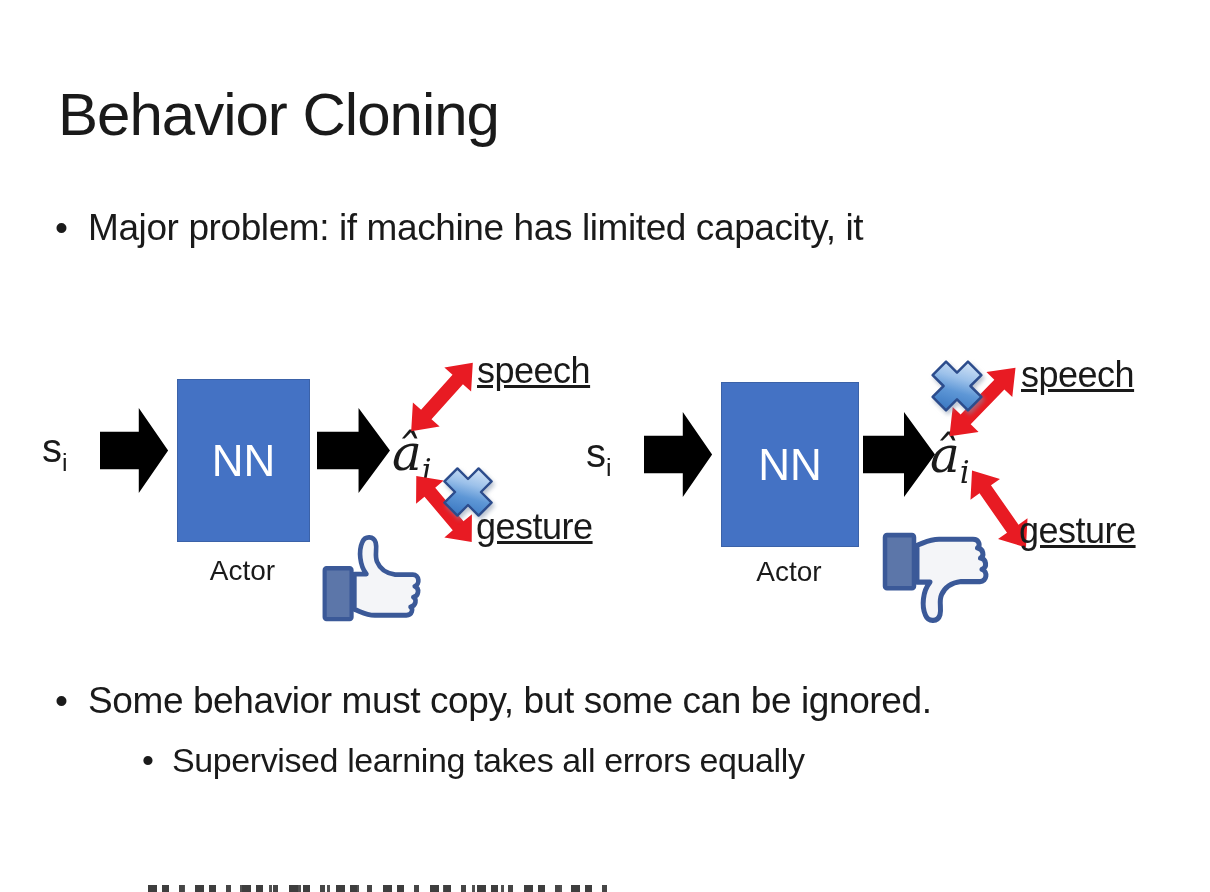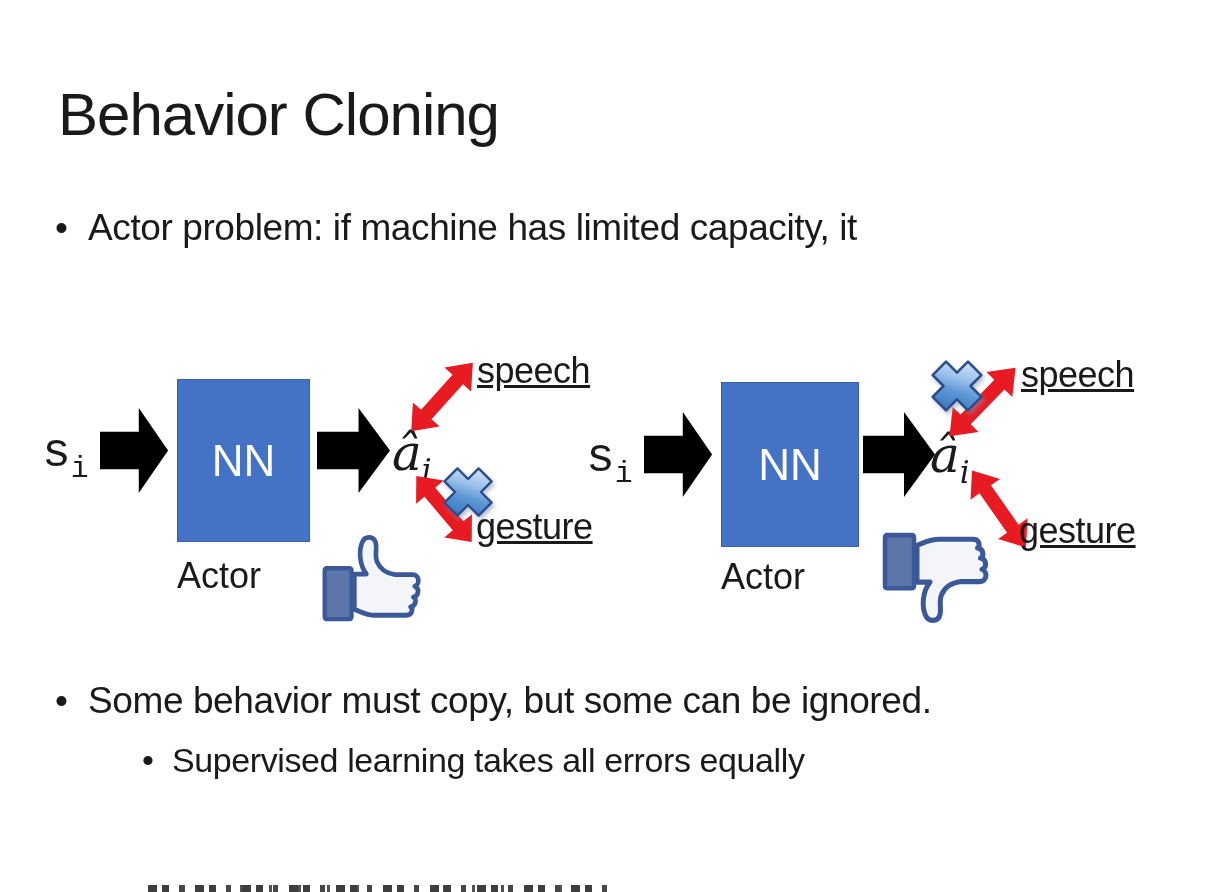--- a/index.html
+++ b/index.html
@@ -10,27 +10,27 @@
   .abs{position:absolute;}
   
   .title{left:58px;top:40px;font-size:60px;font-weight:400;letter-spacing:-1px;white-space:nowrap;}
   .bullet{display:flex;align-items:flex-start;font-size:37px;line-height:54px;letter-spacing:-0.4px;}
   .bullet .dot{width:33px;flex:none;}
   .b1{left:55px;top:201px;}
   .b2{left:55px;top:674px;}
   .bsub{left:142px;top:736px;font-size:34px;line-height:48px;}
   .bsub .dot{width:30px;}
   
-  .si{font-size:48px;white-space:nowrap;font-family:Liberation Mono, monospace;}
+  .si{font-size:40px;white-space:nowrap;}
   .si sub,.ai sub{font-size:.62em;line-height:0;}
   .nn{background:var(--nn-box-fill,#4472C4);border:1px solid #3B62A8;color:var(--nn-box-text,#fff);
       font-size:44px;display:flex;align-items:center;justify-content:center;}
   .ai{font-family:"DejaVu Serif","Liberation Serif",serif;font-style:italic;font-size:50px;white-space:nowrap;}
   .lbl{font-size:36px;letter-spacing:-0.5px;white-space:nowrap;text-decoration:underline;}
-  .actor{font-size:36px;text-align:left;}
+  .actor{font-size:28px;text-align:center;}
   .blk polygon{fill:var(--block-arrow,#000);}
   .red polygon{fill:var(--relation-arrow-red,#E81B23);}
   .cross{filter:drop-shadow(2px 3px 2px rgba(130,145,170,.55));}
   .cross path{stroke:#2C4C8C;stroke-width:2.5;stroke-linejoin:round;}
   .thumb .hand{fill:#F4F5F8;stroke:var(--thumb-outline-blue,#3B5998);stroke-width:5;stroke-linejoin:round;}
   .thumb .cuff{fill:var(--thumb-cuff-fill,#5C76A9);stroke:var(--thumb-outline-blue,#3B5998);stroke-width:4.5;}
   .flip-v{transform:scaleY(-1);}
   
   .d0-si{left:42px;top:426px;}
   .d0-a1{left:100px;top:405px;width:70px;height:91px;}
@@ -68,21 +68,21 @@
 </head>
 <body>
 
 <div class="slide">
 
   <h1 class="abs title">Behavior Cloning</h1>
 
   <div class="abs bullet b1">
     <span class="dot">•</span>
     <div>
-      <div>Actor problem: if machine has limited capacity, it</div>
+      <div>Major problem: if machine has limited capacity, it</div>
     </div>
   </div>
 
   <div>
     <div class="abs si d0-si"><span>s</span><sub>i</sub></div>
 
     <svg class="abs blk d0-a1" viewBox="0 0 74 92" preserveAspectRatio="none">
       <polygon points="0,27 41,27 41,3 72,46 41,89 41,65 0,65"></polygon>
     </svg>
 

